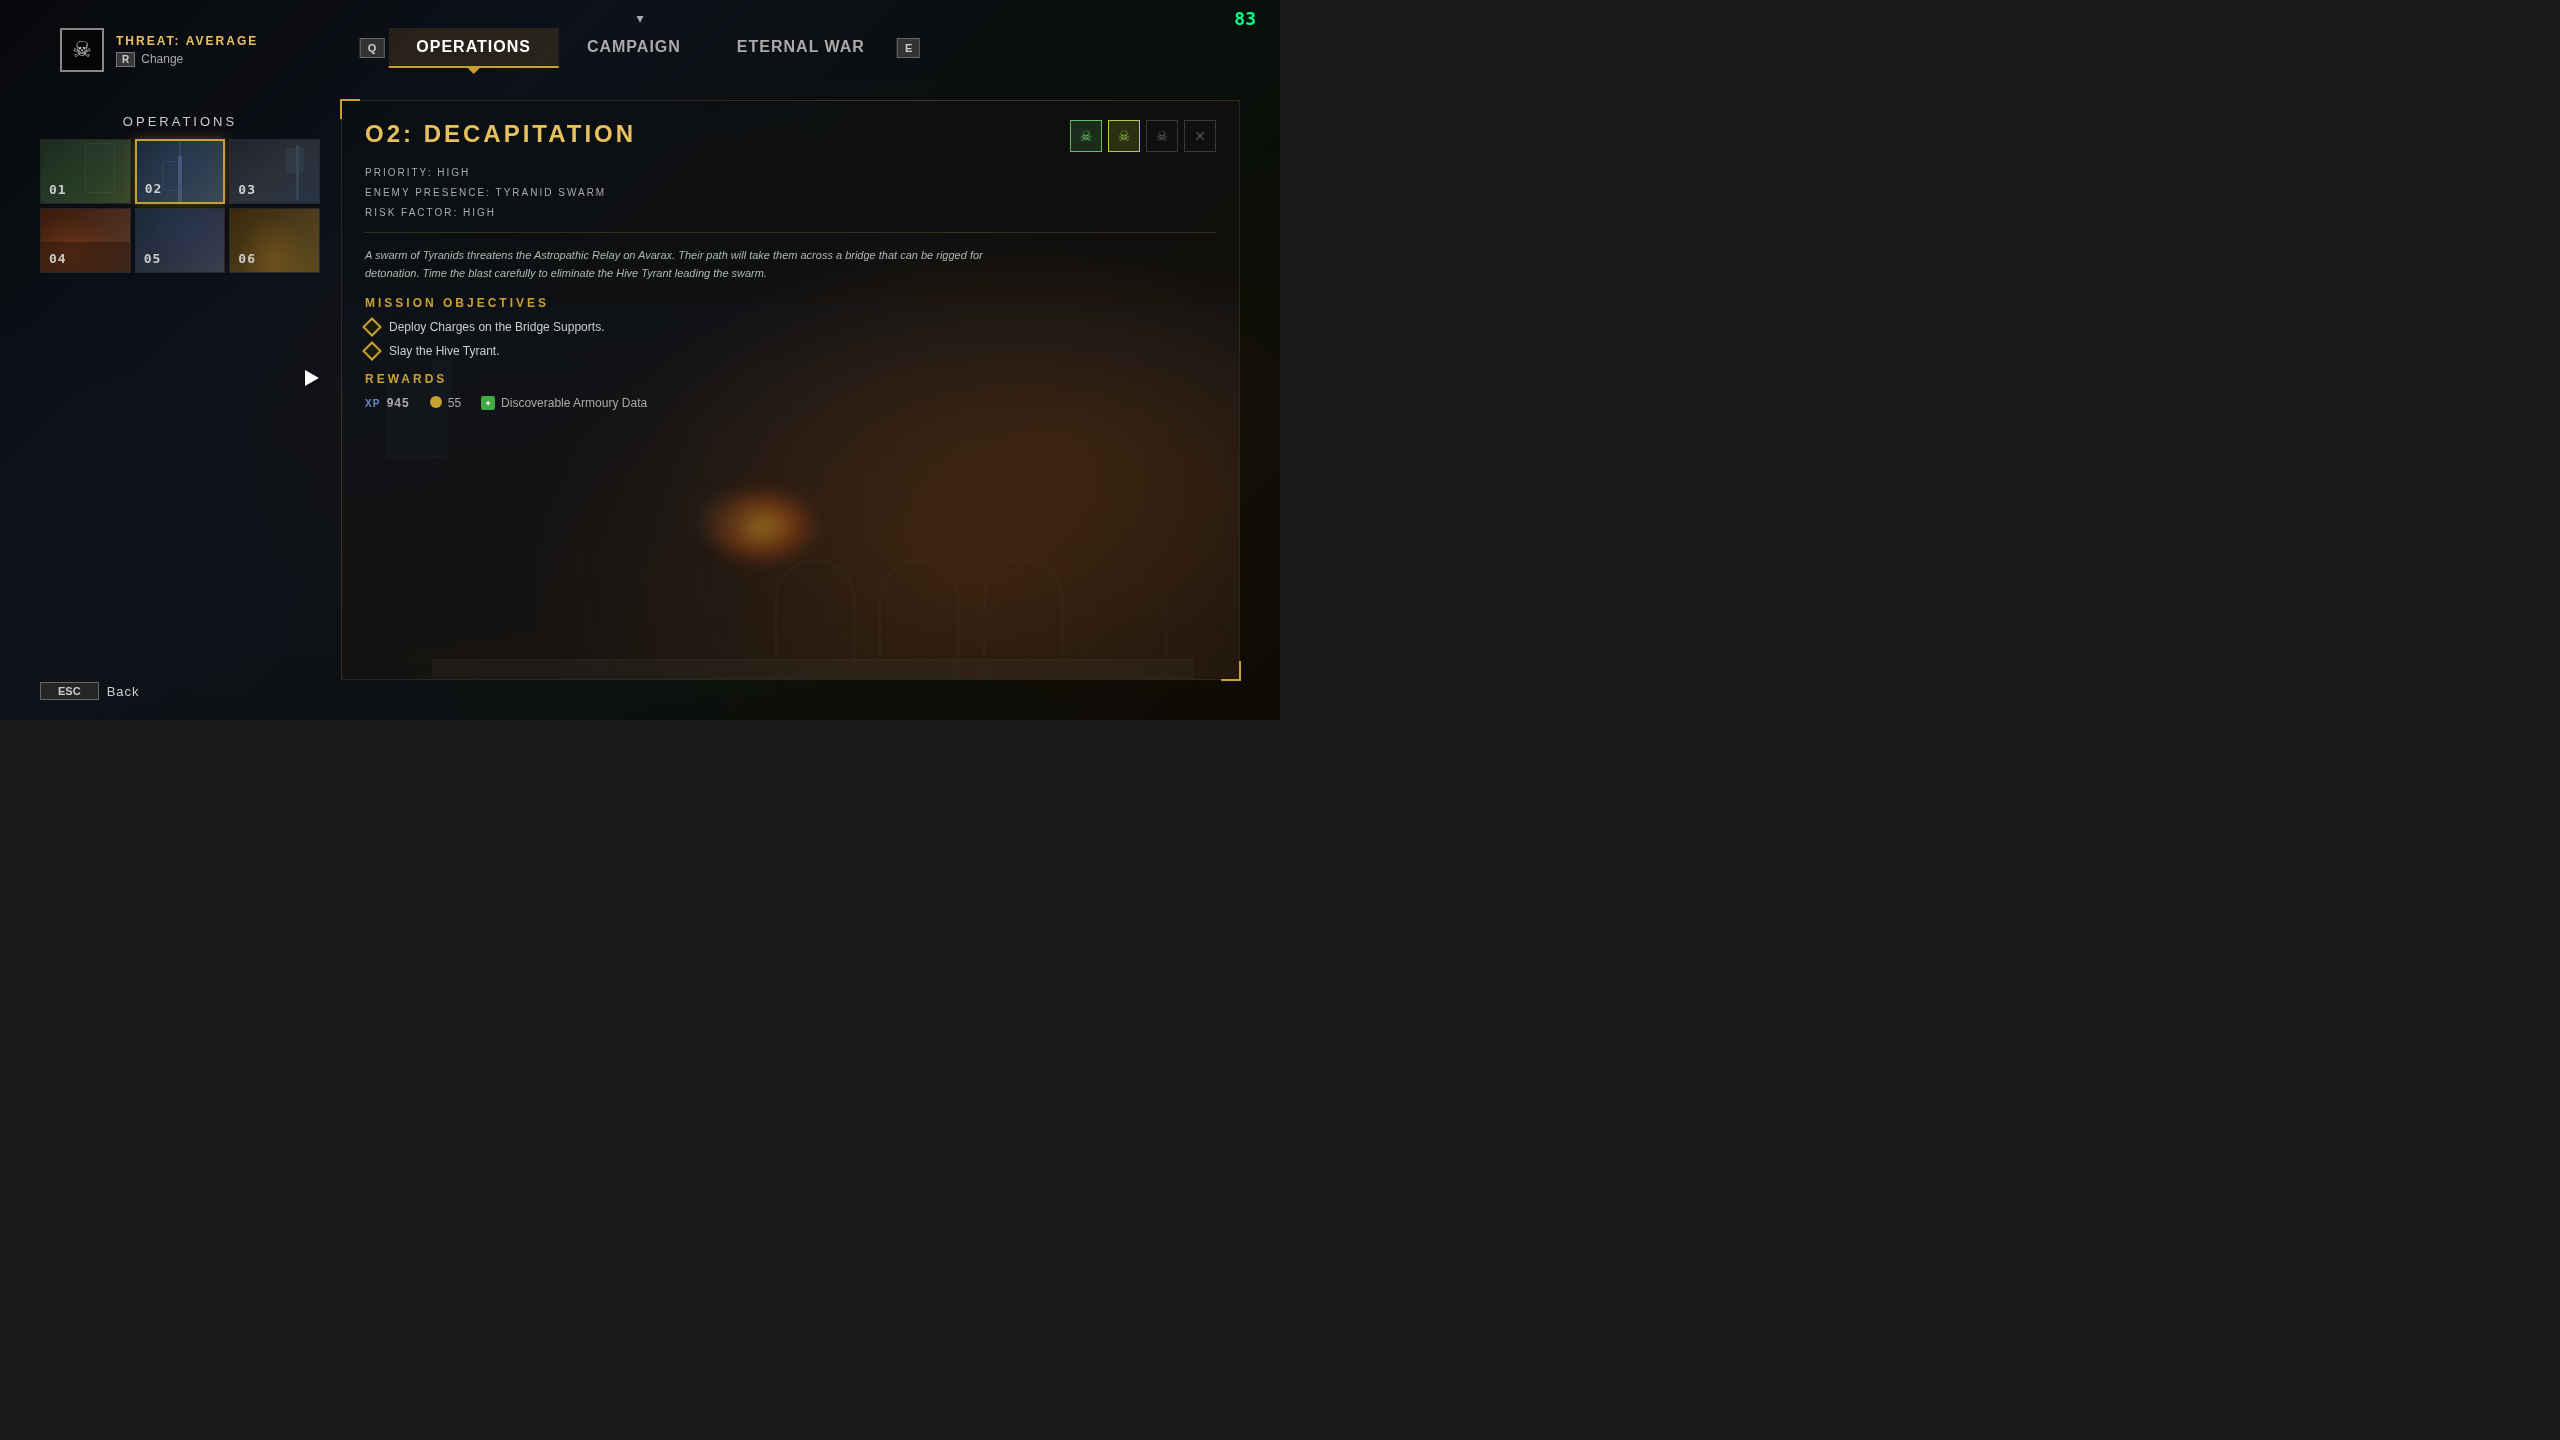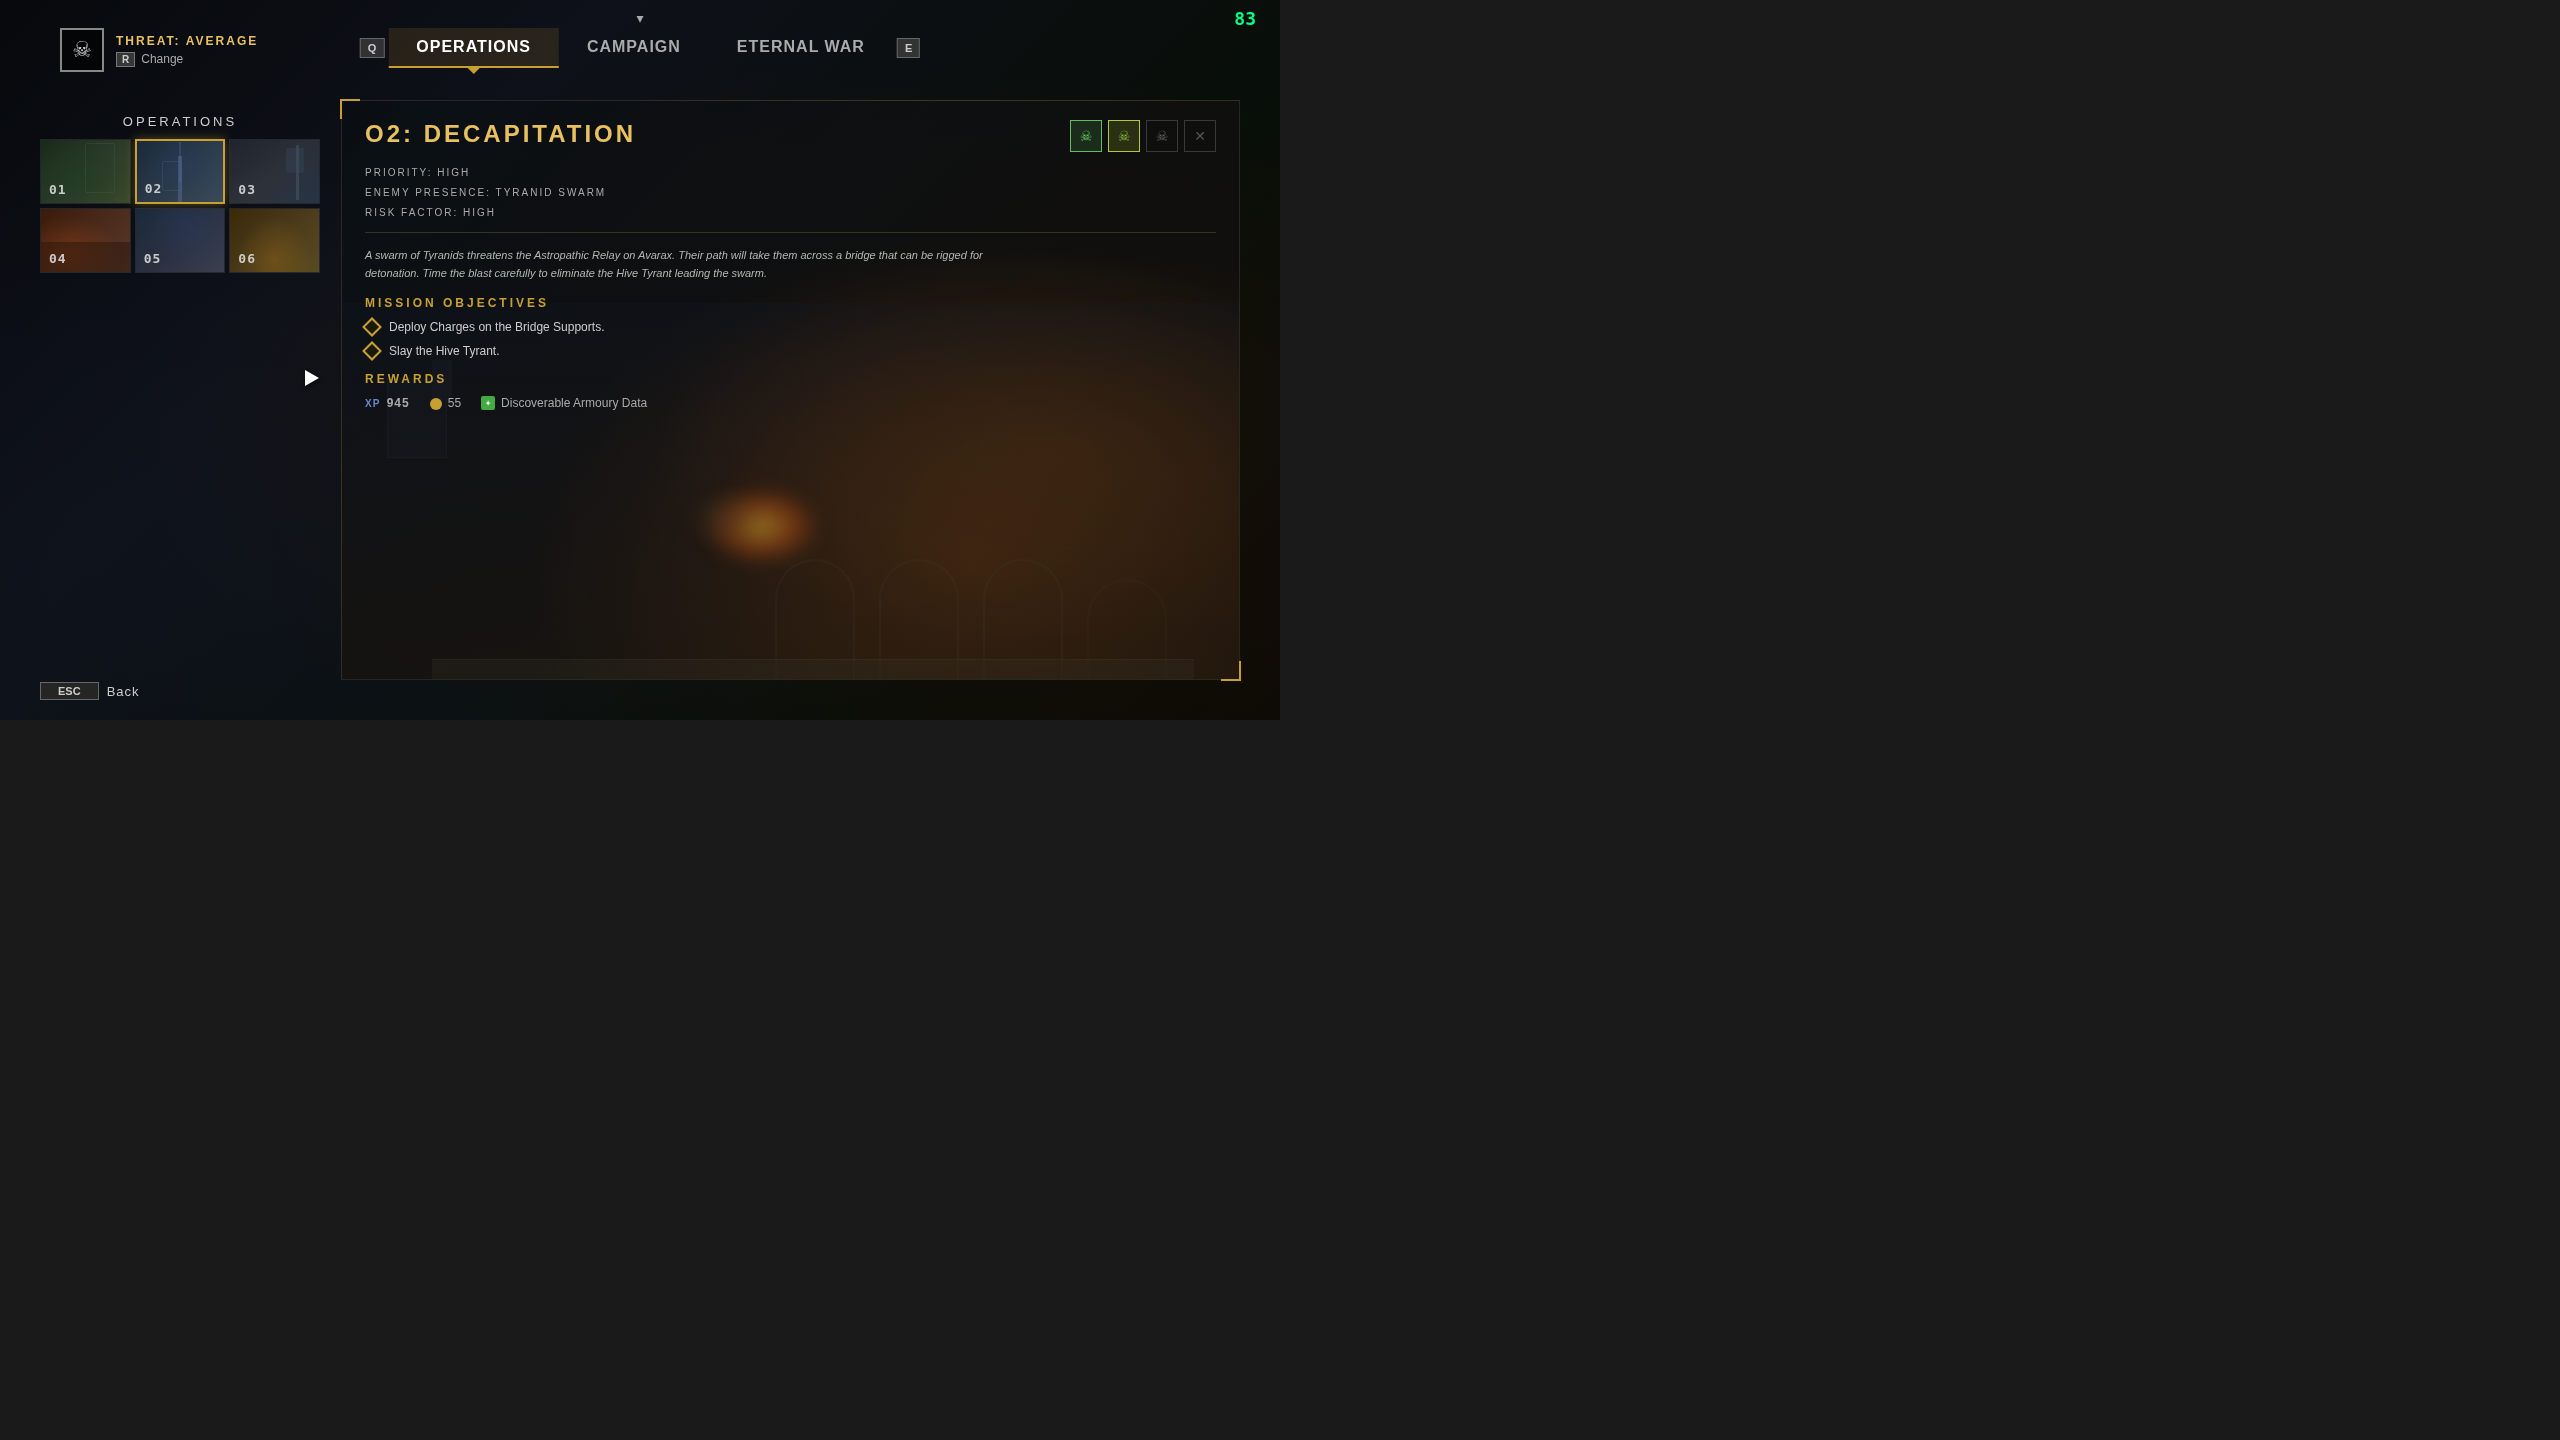--- a/index.html
+++ b/index.html
@@ -451,21 +451,21 @@
 
     .reward-xp .xp-label {
       color: #6688cc;
       font-size: 10px;
       font-weight: bold;
       margin-right: 2px;
     }
 
     .reward-currency {
       display: flex;
-      align-items: flex-end;
+      align-items: flex-start;
       gap: 6px;
       color: #aaa;
       font-size: 12px;
     }
 
     .currency-dot {
       width: 12px;
       height: 12px;
       background: #c8a032;
       border-radius: 50%;

